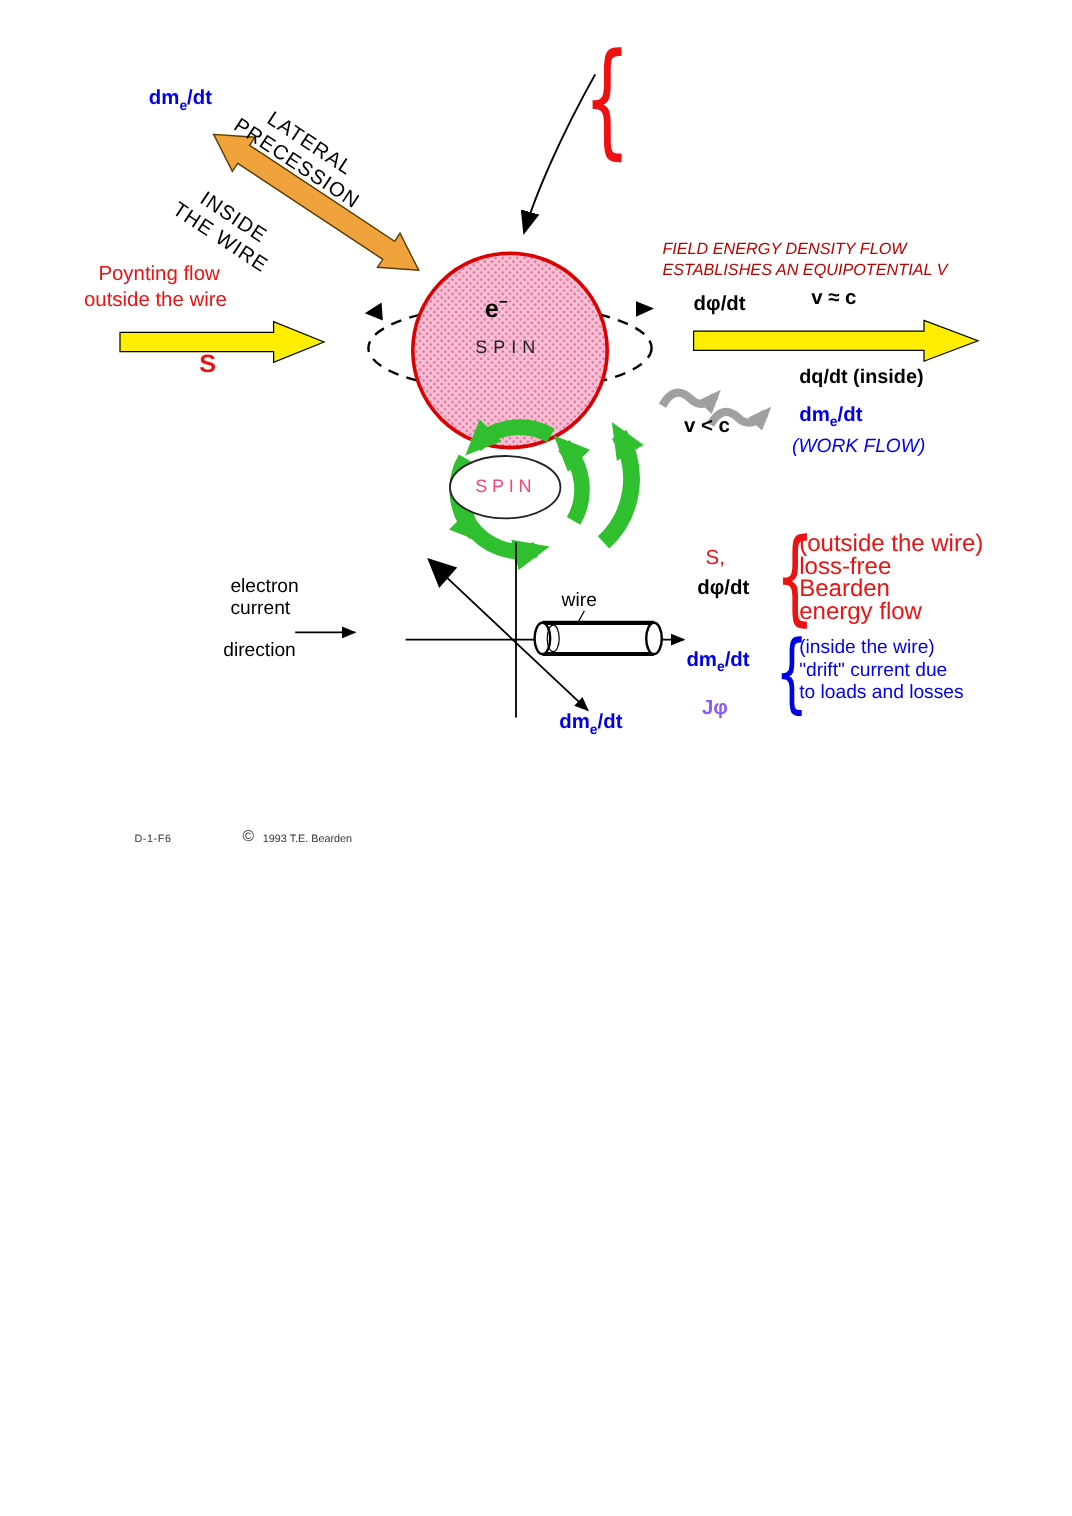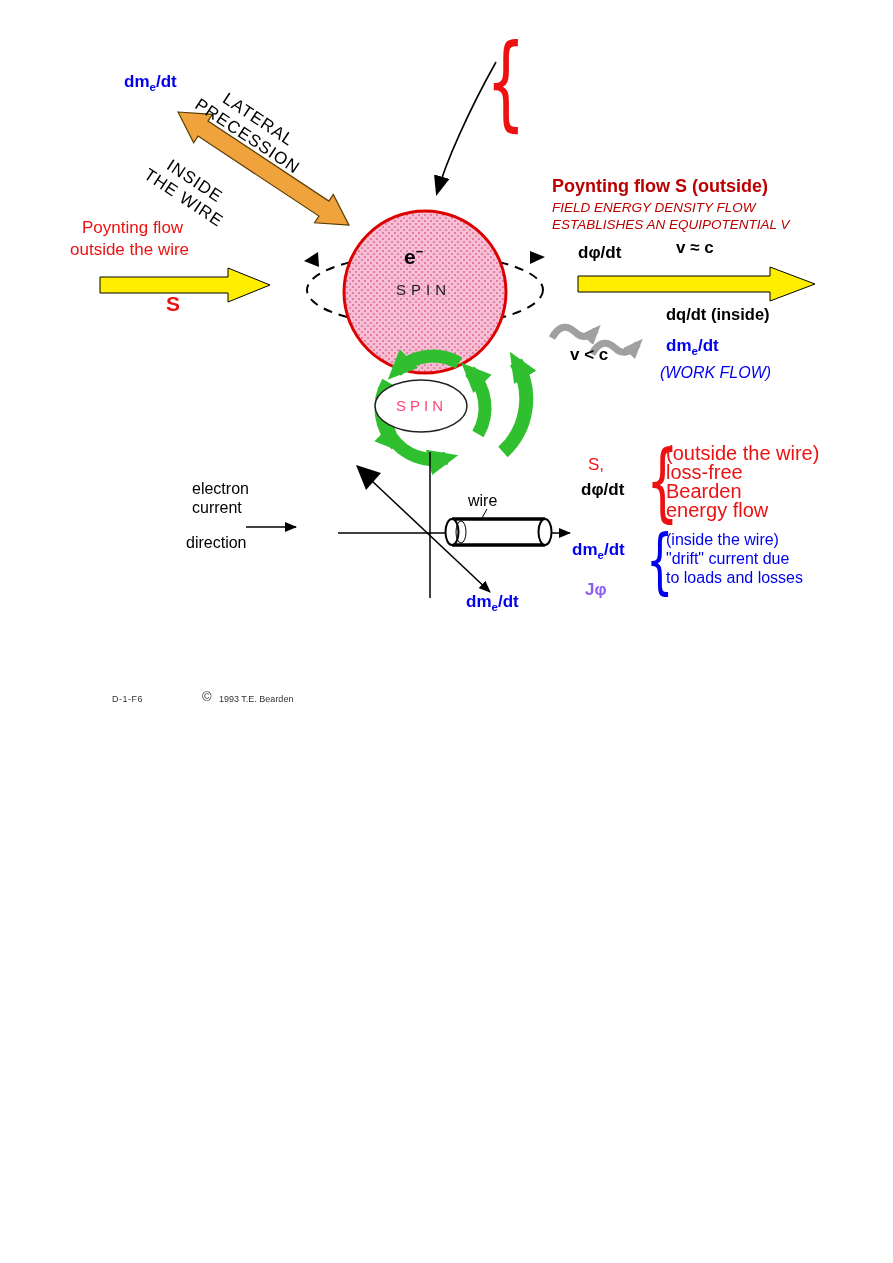--- a/index.html
+++ b/index.html
@@ -114,21 +114,20 @@
 
   <div class="t red" style="left:82px;top:218px;font-size:17px">Poynting flow</div>
   <div class="t red" style="left:70px;top:240px;font-size:17px">outside the wire</div>
   <div class="t red b" style="left:166px;top:292px;font-size:21px">S</div>
 
   <div class="t b" style="left:404px;top:244px;font-size:21px">
     <span>e</span><sup>−</sup>
   </div>
   <div class="t" style="left:396px;top:281px;font-size:15px;letter-spacing:5px;color:#222">SPIN</div>
 
-  <div class="t dred b" style="left:552px;top:176px;font-size:18px">Poynting flow S (outside)</div>
   <div class="t dred i" style="left:552px;top:200px;font-size:13.5px">FIELD ENERGY DENSITY FLOW</div>
   <div class="t dred i" style="left:552px;top:217px;font-size:13.5px">ESTABLISHES AN EQUIPOTENTIAL V</div>
   <div class="t b" style="left:578px;top:243px;font-size:17px">dφ/dt</div>
   <div class="t b" style="left:676px;top:238px;font-size:17px">v ≈ c</div>
   <div class="t b" style="left:666px;top:305px;font-size:16.5px">dq/dt (inside)</div>
   <div class="t b blue" style="left:666px;top:336px;font-size:17px">
     <span>dm</span><sub>e</sub><span>/dt</span>
   </div>
   <div class="t b" style="left:570px;top:345px;font-size:17px">v &lt; c</div>
   <div class="t blue i" style="left:660px;top:364px;font-size:16px">(WORK FLOW)</div>

